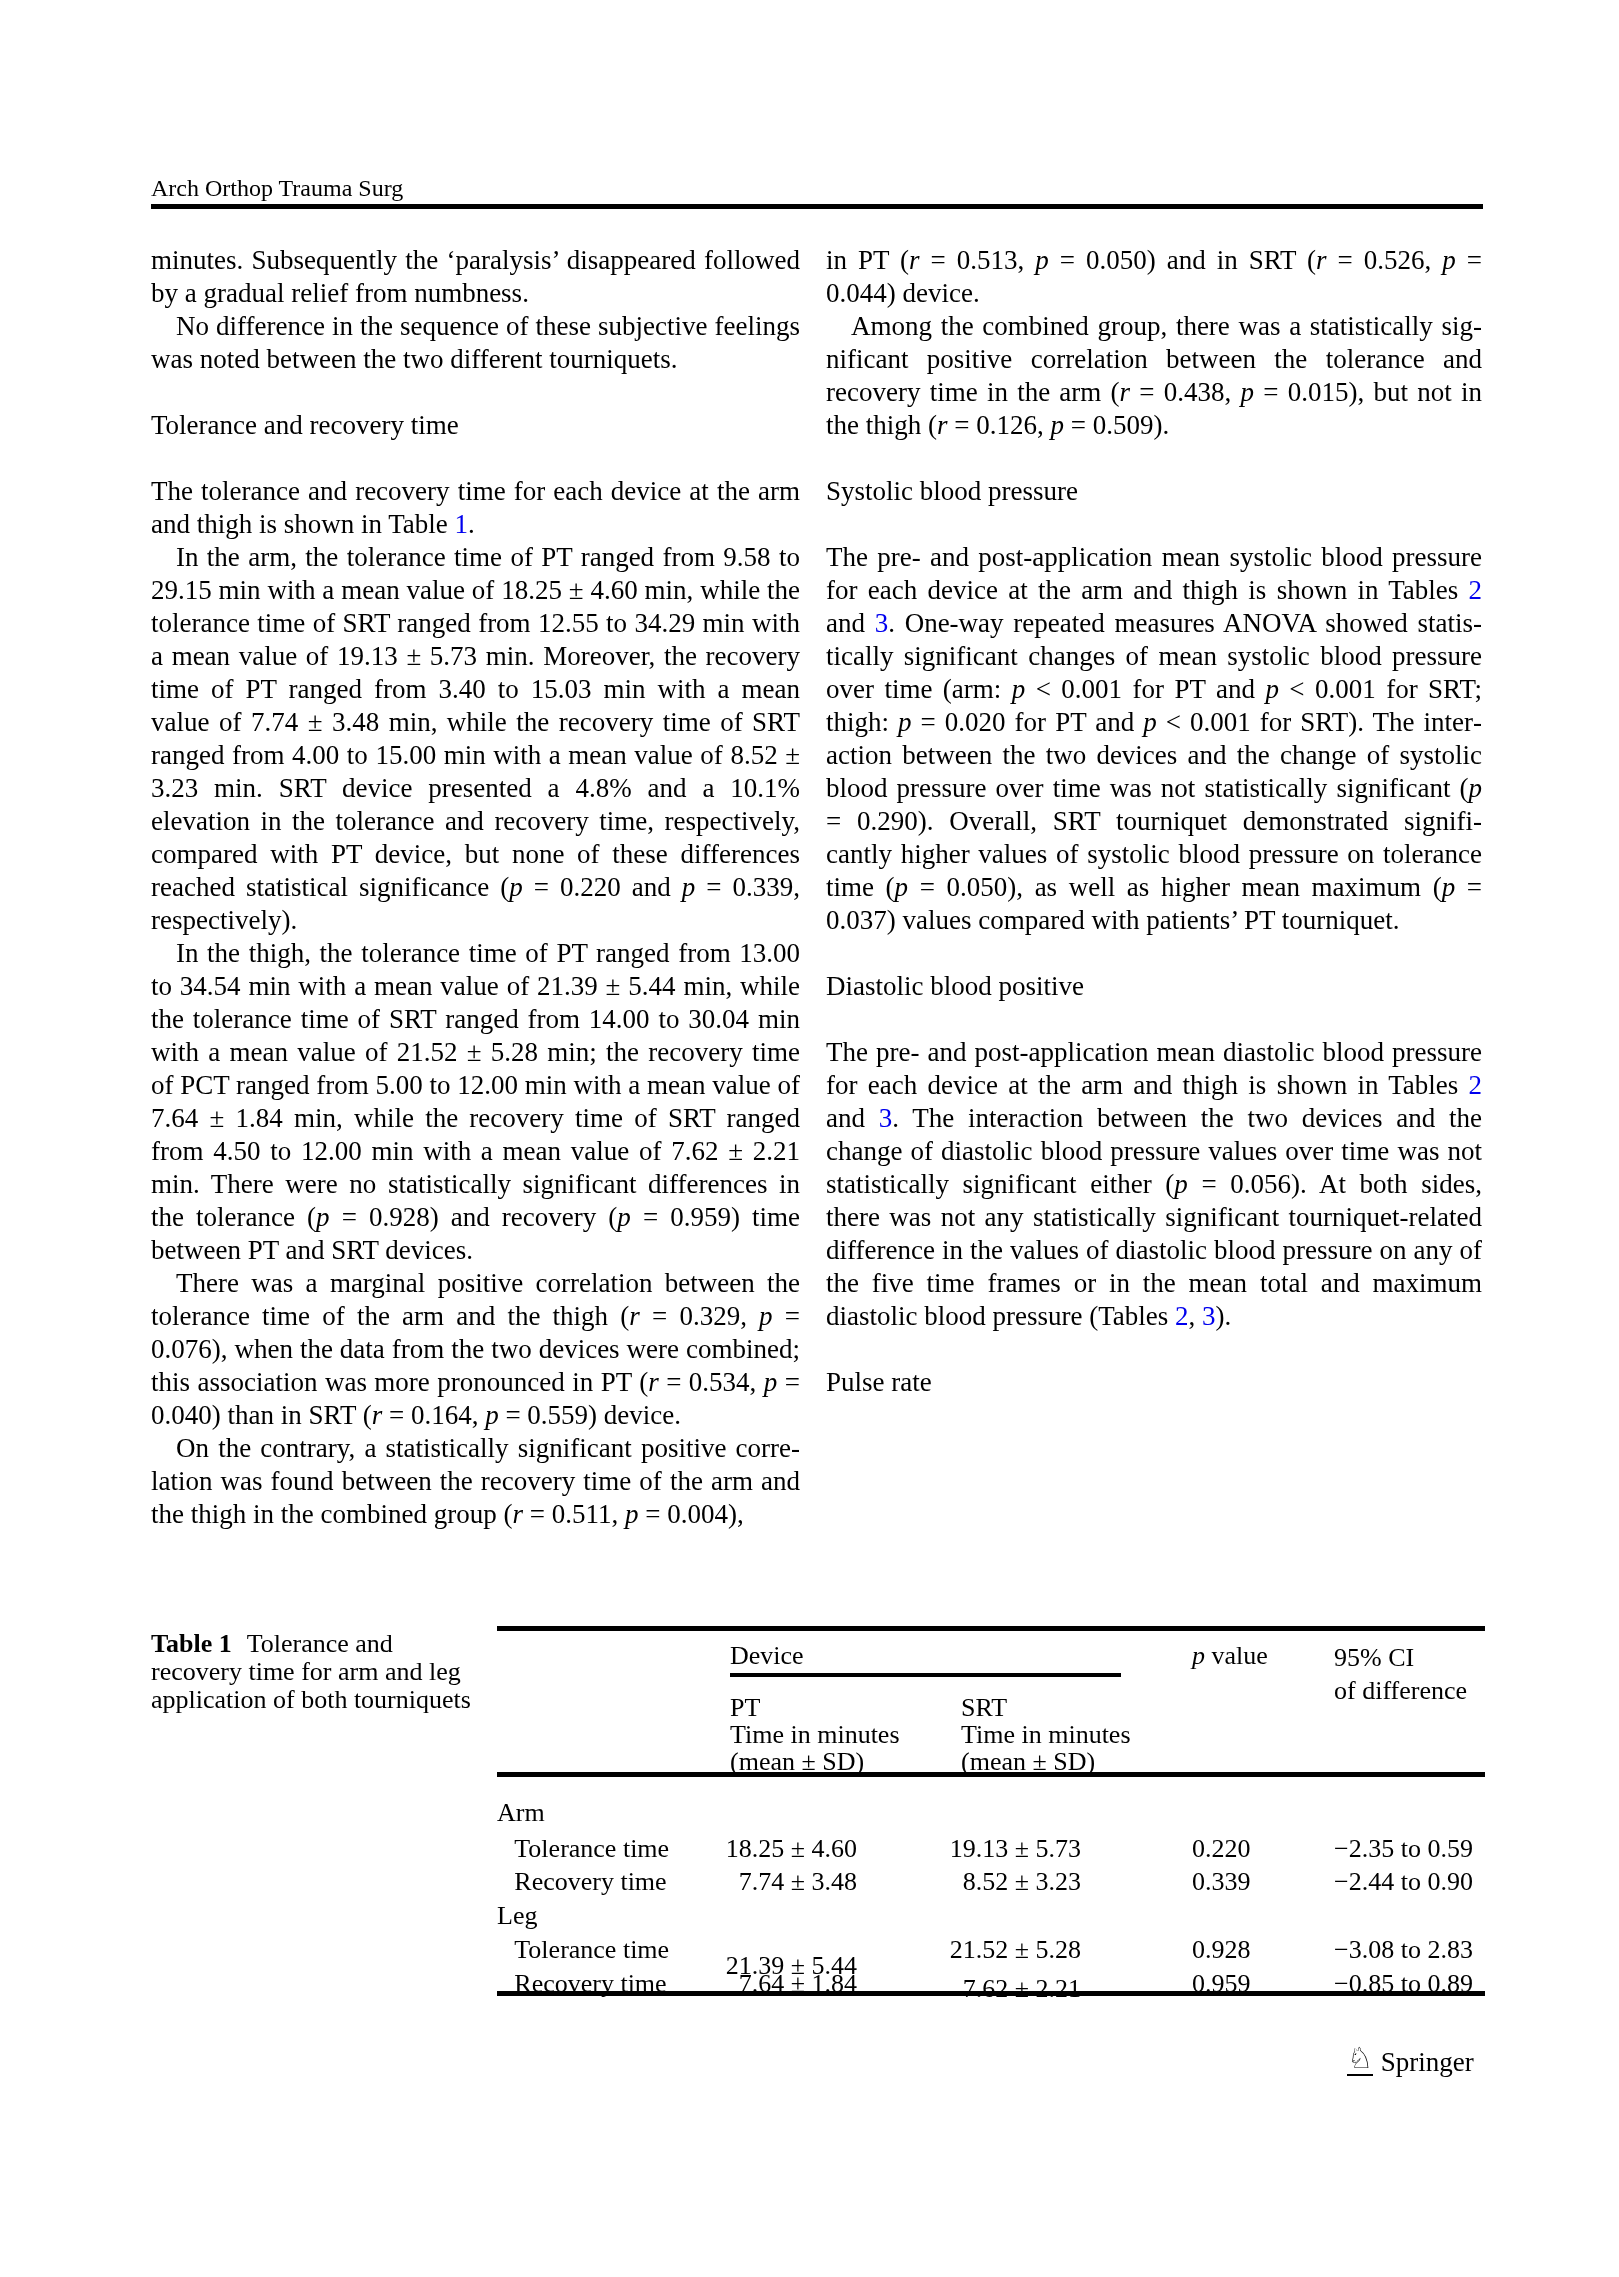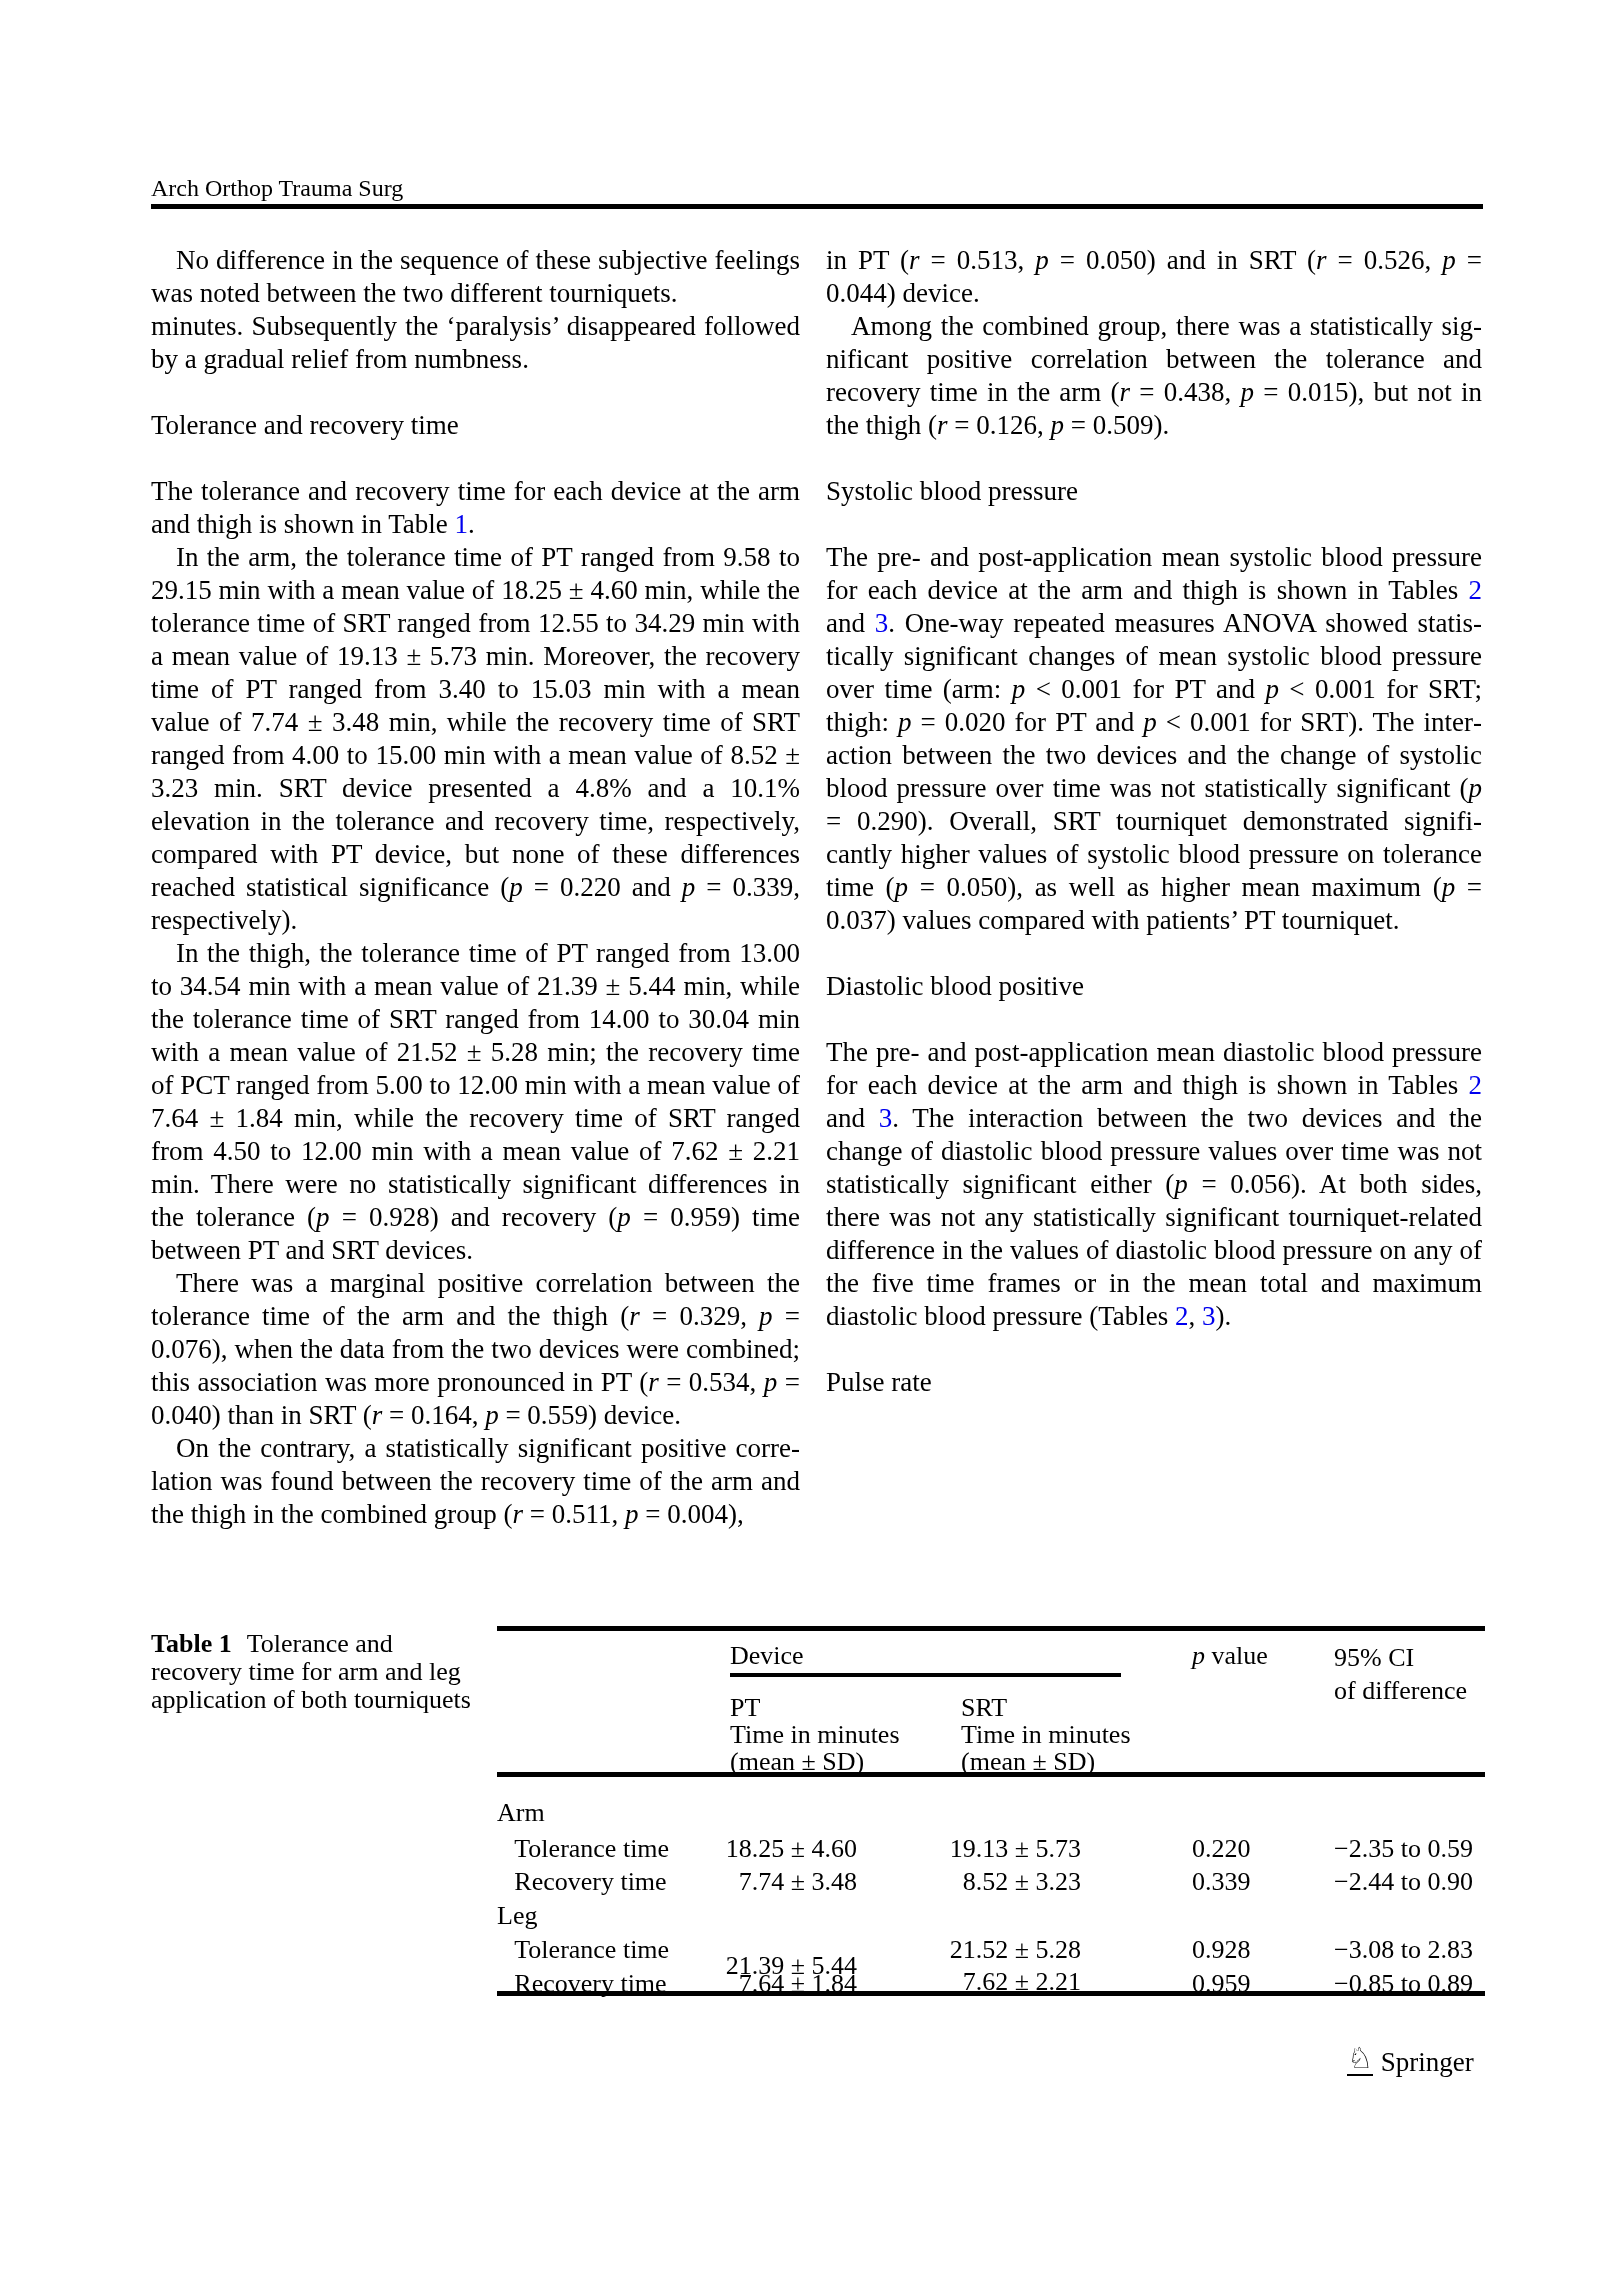--- a/index.html
+++ b/index.html
@@ -34,22 +34,22 @@
 </style>
 </head>
 <body>
 
 <div class="page">
 
   <div class="running-head">Arch Orthop Trauma Surg</div>
   <div class="rule" style="left:151px;top:204px;width:1332px;height:4.8px;"></div>
 
   <div class="col col-left">
+      <div class="para"><span>minutes. Subsequently the ‘paralysis’ disappeared followed by a gradual relief from numbness.</span></div>
       <div class="para indent"><span>No difference in the sequence of these subjective feel­ings was noted between the two different tourniquets.</span></div>
-      <div class="para"><span>minutes. Subsequently the ‘paralysis’ disappeared followed by a gradual relief from numbness.</span></div>
       <div class="sec-heading">Tolerance and recovery time</div>
       <div class="para"><span>The tolerance and recovery time for each device at the arm and thigh is shown in Table </span><span class="ref-link">1</span><span>.</span></div>
       <div class="para indent"><span>In the arm, the tolerance time of PT ranged from 9.58 to 29.15 min with a mean value of 18.25 ± 4.60 min, while the tolerance time of SRT ranged from 12.55 to 34.29 min with a mean value of 19.13 ± 5.73 min. Moreover, the recovery time of PT ranged from 3.40 to 15.03 min with a mean value of 7.74 ± 3.48 min, while the recovery time of SRT ranged from 4.00 to 15.00 min with a mean value of 8.52 ± 3.23 min. SRT device presented a 4.8% and a 10.1% elevation in the tolerance and recovery time, respec­tively, compared with PT device, but none of these differ­ences reached statistical significance (</span><span class="it">p</span><span> = 0.220 and </span><span class="it">p</span><span> = 0.339, respectively).</span></div>
       <div class="para indent"><span>In the thigh, the tolerance time of PT ranged from 13.00 to 34.54 min with a mean value of 21.39 ± 5.44 min, while the tolerance time of SRT ranged from 14.00 to 30.04 min with a mean value of 21.52 ± 5.28 min; the recovery time of PCT ranged from 5.00 to 12.00 min with a mean value of 7.64 ± 1.84 min, while the recovery time of SRT ranged from 4.50 to 12.00 min with a mean value of 7.62 ± 2.21 min. There were no statistically significant differences in the tolerance (</span><span class="it">p</span><span> = 0.928) and recovery (</span><span class="it">p</span><span> = 0.959) time between PT and SRT devices.</span></div>
       <div class="para indent"><span>There was a marginal positive correlation between the tolerance time of the arm and the thigh (</span><span class="it">r</span><span> = 0.329, </span><span class="it">p</span><span> = 0.076), when the data from the two devices were com­bined; this association was more pronounced in PT (</span><span class="it">r</span><span> = 0.534, </span><span class="it">p</span><span> = 0.040) than in SRT (</span><span class="it">r</span><span> = 0.164, </span><span class="it">p</span><span> = 0.559) device.</span></div>
       <div class="para indent"><span>On the contrary, a statistically significant positive corre­lation was found between the recovery time of the arm and the thigh in the combined group (</span><span class="it">r</span><span> = 0.511, </span><span class="it">p</span><span> = 0.004),</span></div>
     </div>
   <div class="col col-right">
       <div class="para"><span>in PT (</span><span class="it">r</span><span> = 0.513, </span><span class="it">p</span><span> = 0.050) and in SRT (</span><span class="it">r</span><span> = 0.526, </span><span class="it">p</span><span> = 0.044) device.</span></div>
       <div class="para indent"><span>Among the combined group, there was a statistically sig­nificant positive correlation between the tolerance and recovery time in the arm (</span><span class="it">r</span><span> = 0.438, </span><span class="it">p</span><span> = 0.015), but not in the thigh (</span><span class="it">r</span><span> = 0.126, </span><span class="it">p</span><span> = 0.509).</span></div>
@@ -97,21 +97,21 @@
       <div class="tcell c-p" style="top: 241px;">0.339</div>
       <div class="tcell c-ci" style="top: 241px;">−2.44 to 0.90</div>
       <div class="tcell c-group" style="top: 275px;">Leg</div>
       <div class="tcell c-label" style="top: 309px;">Tolerance time</div>
       <div class="tcell c-pt" style="top: 325px;">21.39 ± 5.44</div>
       <div class="tcell c-srt" style="top: 309px;">21.52 ± 5.28</div>
       <div class="tcell c-p" style="top: 309px;">0.928</div>
       <div class="tcell c-ci" style="top: 309px;">−3.08 to 2.83</div>
       <div class="tcell c-label" style="top: 343px;">Recovery time</div>
       <div class="tcell c-pt" style="top: 343px;">7.64 ± 1.84</div>
-      <div class="tcell c-srt" style="top: 341px; text-align: right;">7.62 ± 2.21</div>
+      <div class="tcell c-srt" style="top: 348px; text-align: right;">7.62 ± 2.21</div>
       <div class="tcell c-p" style="top: 343px;">0.959</div>
       <div class="tcell c-ci" style="top: 343px;">−0.85 to 0.89</div>
     </div>
 
   <div class="footer">
     <span class="knight">♘</span>
     <span class="pub">Springer</span>
   </div>
 
 </div>

